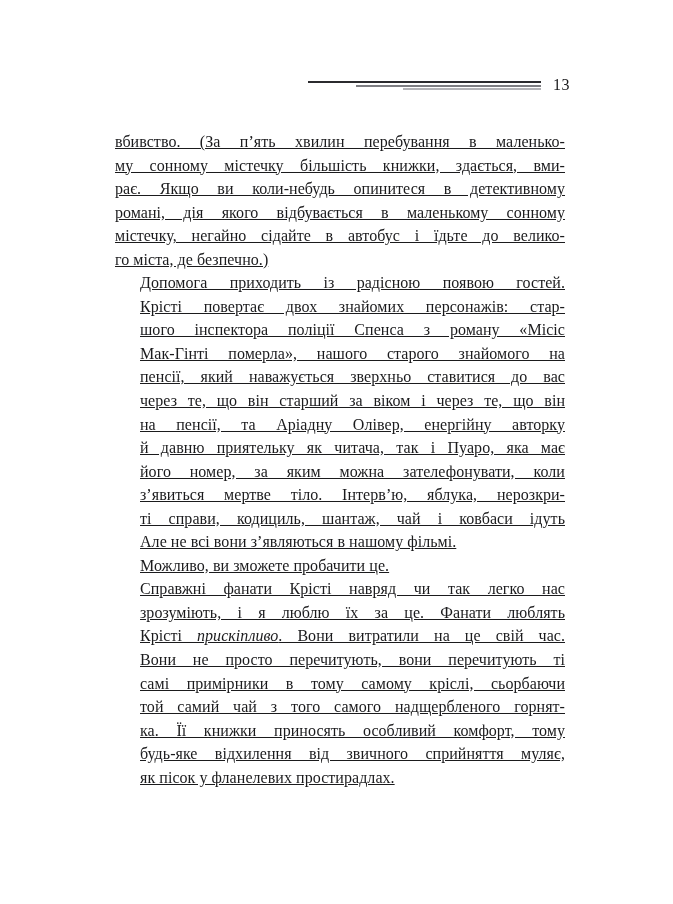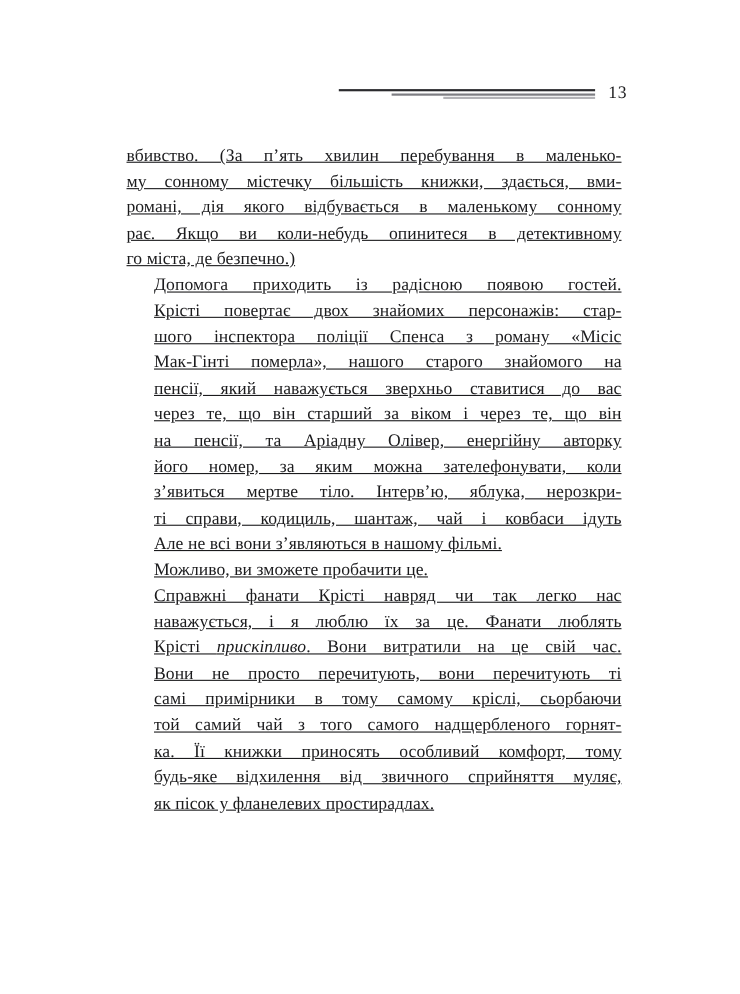--- a/index.html
+++ b/index.html
@@ -118,45 +118,47 @@
       <div class="rule rule-2"></div>
       <div class="rule rule-3"></div>
     </div>
     <div class="folio">13</div>
   </div>
 
   <div class="textblock">
     <p class="para" id="p0">
         <span class="ln">вбивство. (За п’ять хвилин перебування в маленько-</span>
         <span class="ln">му сонному містечку більшість книжки, здається, вми-</span>
+        <span class="ln">рає. Якщо ви коли-небудь опинитеся в детективному</span>
         <span class="ln">романі, дія якого відбувається в маленькому сонному</span>
-        <span class="ln">рає. Якщо ви коли-небудь опинитеся в детективному</span>
+        <span class="ln">містечку, негайно сідайте в автобус і їдьте до велико-</span>
         <span class="ln last">го міста, де безпечно.)</span>
       </p>
     <p class="para indent" id="p1">
         <span class="ln first-indent">Допомога приходить із радісною появою гостей.</span>
         <span class="ln">Крісті повертає двох знайомих персонажів: стар-</span>
         <span class="ln">шого інспектора поліції Спенса з роману «Місіс</span>
         <span class="ln">Мак-Гінті померла», нашого старого знайомого на</span>
         <span class="ln">пенсії, який наважується зверхньо ставитися до вас</span>
         <span class="ln">через те, що він старший за віком і через те, що він</span>
         <span class="ln">на пенсії, та Аріадну Олівер, енергійну авторку</span>
+        <span class="ln">й давню приятельку як читача, так і Пуаро, яка має</span>
         <span class="ln">його номер, за яким можна зателефонувати, коли</span>
         <span class="ln">з’явиться мертве тіло. Інтерв’ю, яблука, нерозкри-</span>
         <span class="ln">ті справи, кодициль, шантаж, чай і ковбаси ідуть</span>
       </p>
     <p class="para indent" id="p2">
         <span class="ln last first-indent">Але не всі вони з’являються в нашому фільмі.</span>
       </p>
     <p class="para indent" id="p3">
         <span class="ln last first-indent">Можливо, ви зможете пробачити це.</span>
       </p>
     <p class="para indent" id="p4">
         <span class="ln first-indent">Справжні фанати Крісті навряд чи так легко нас</span>
-        <span class="ln">наважується, і я люблю їх за це. Фанати люблять</span>
+        <span class="ln">зрозуміють, і я люблю їх за це. Фанати люблять</span>
         <span class="ln">Крісті <span class="ital">прискіпливо</span>. Вони витратили на це свій час.</span>
         <span class="ln">Вони не просто перечитують, вони перечитують ті</span>
         <span class="ln">самі примірники в тому самому кріслі, сьорбаючи</span>
         <span class="ln">той самий чай з того самого надщербленого горнят-</span>
         <span class="ln">ка. Її книжки приносять особливий комфорт, тому</span>
         <span class="ln">будь-яке відхилення від звичного сприйняття муляє,</span>
         <span class="ln last">як пісок у фланелевих простирадлах.</span>
       </p>
   </div>
 

